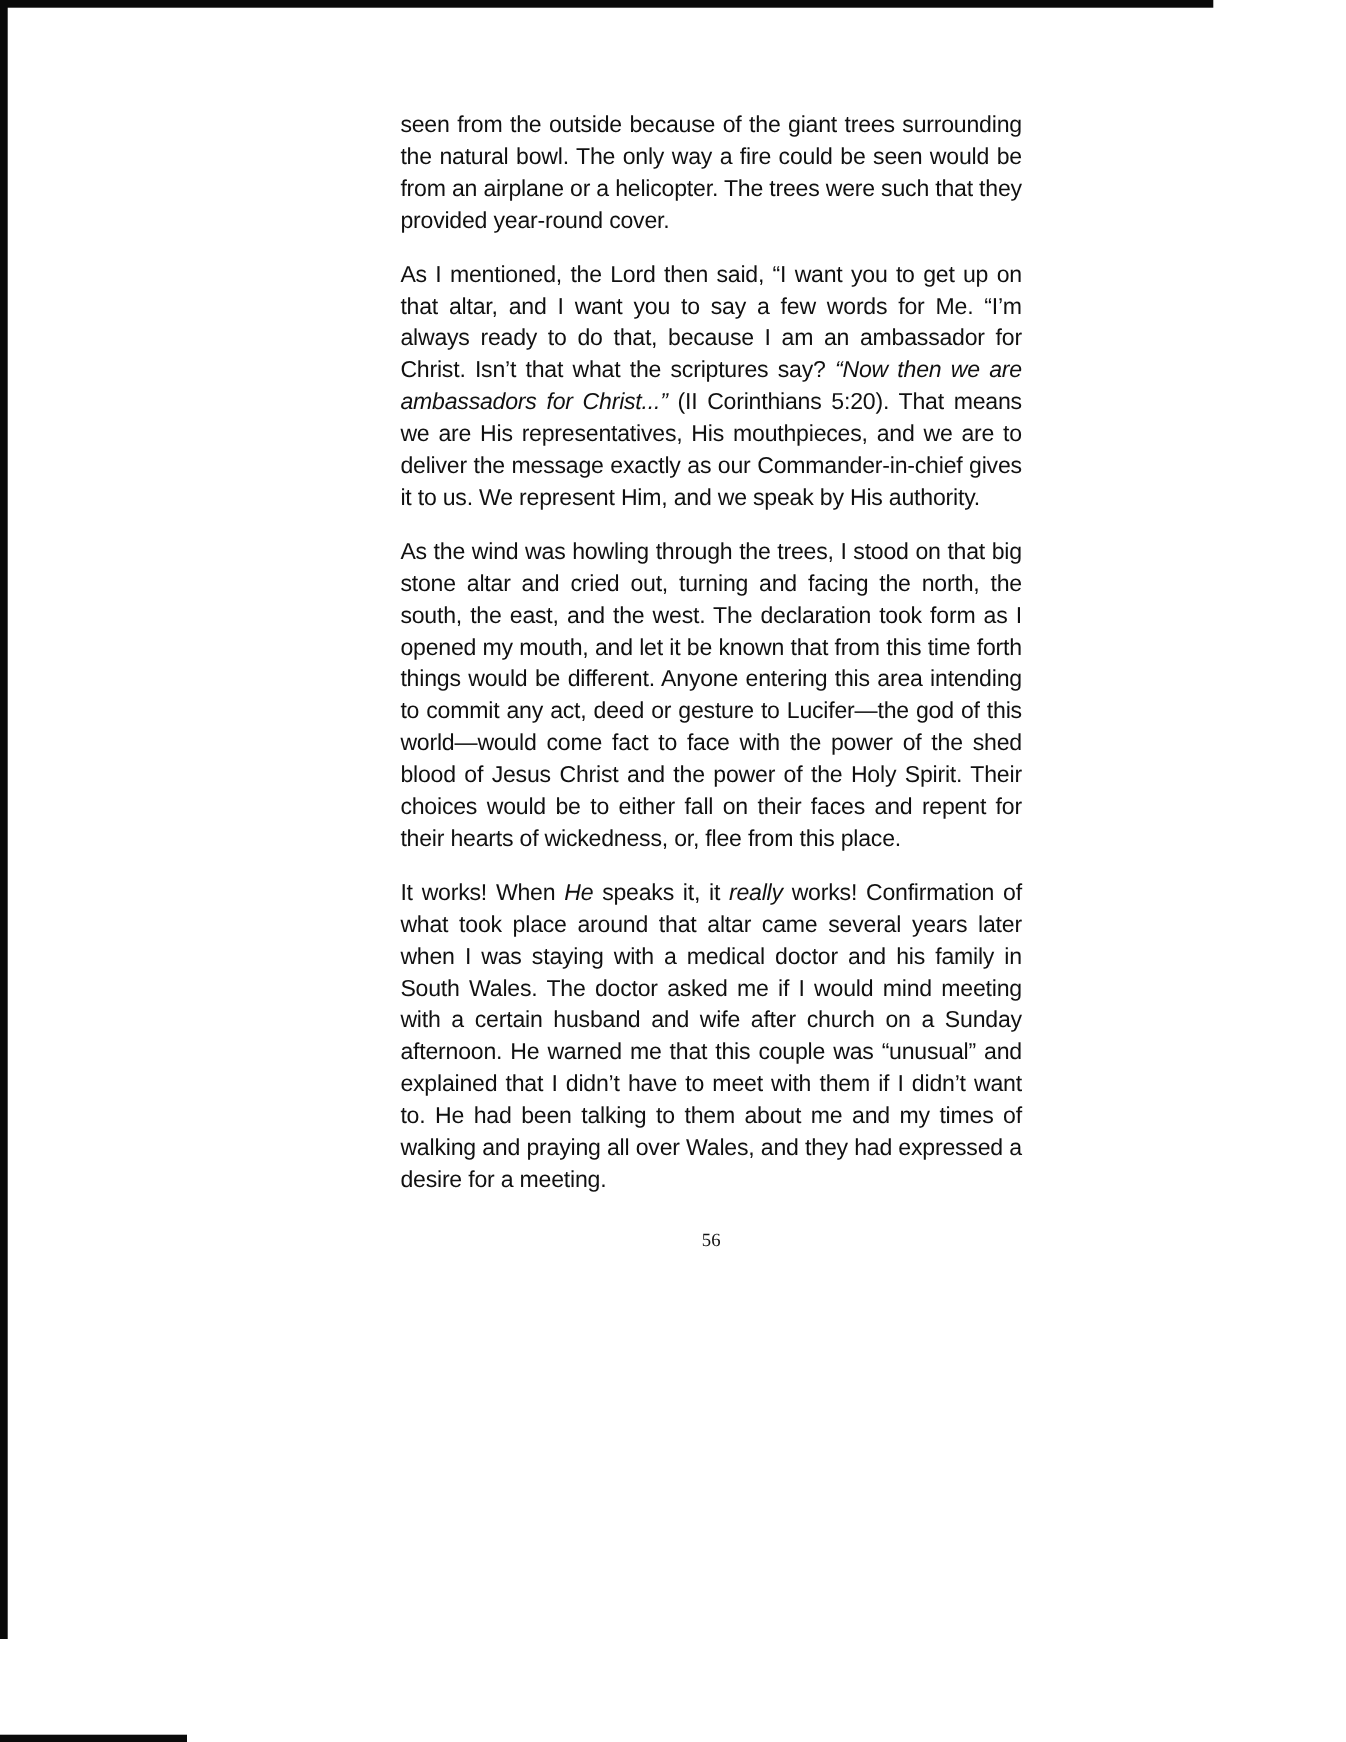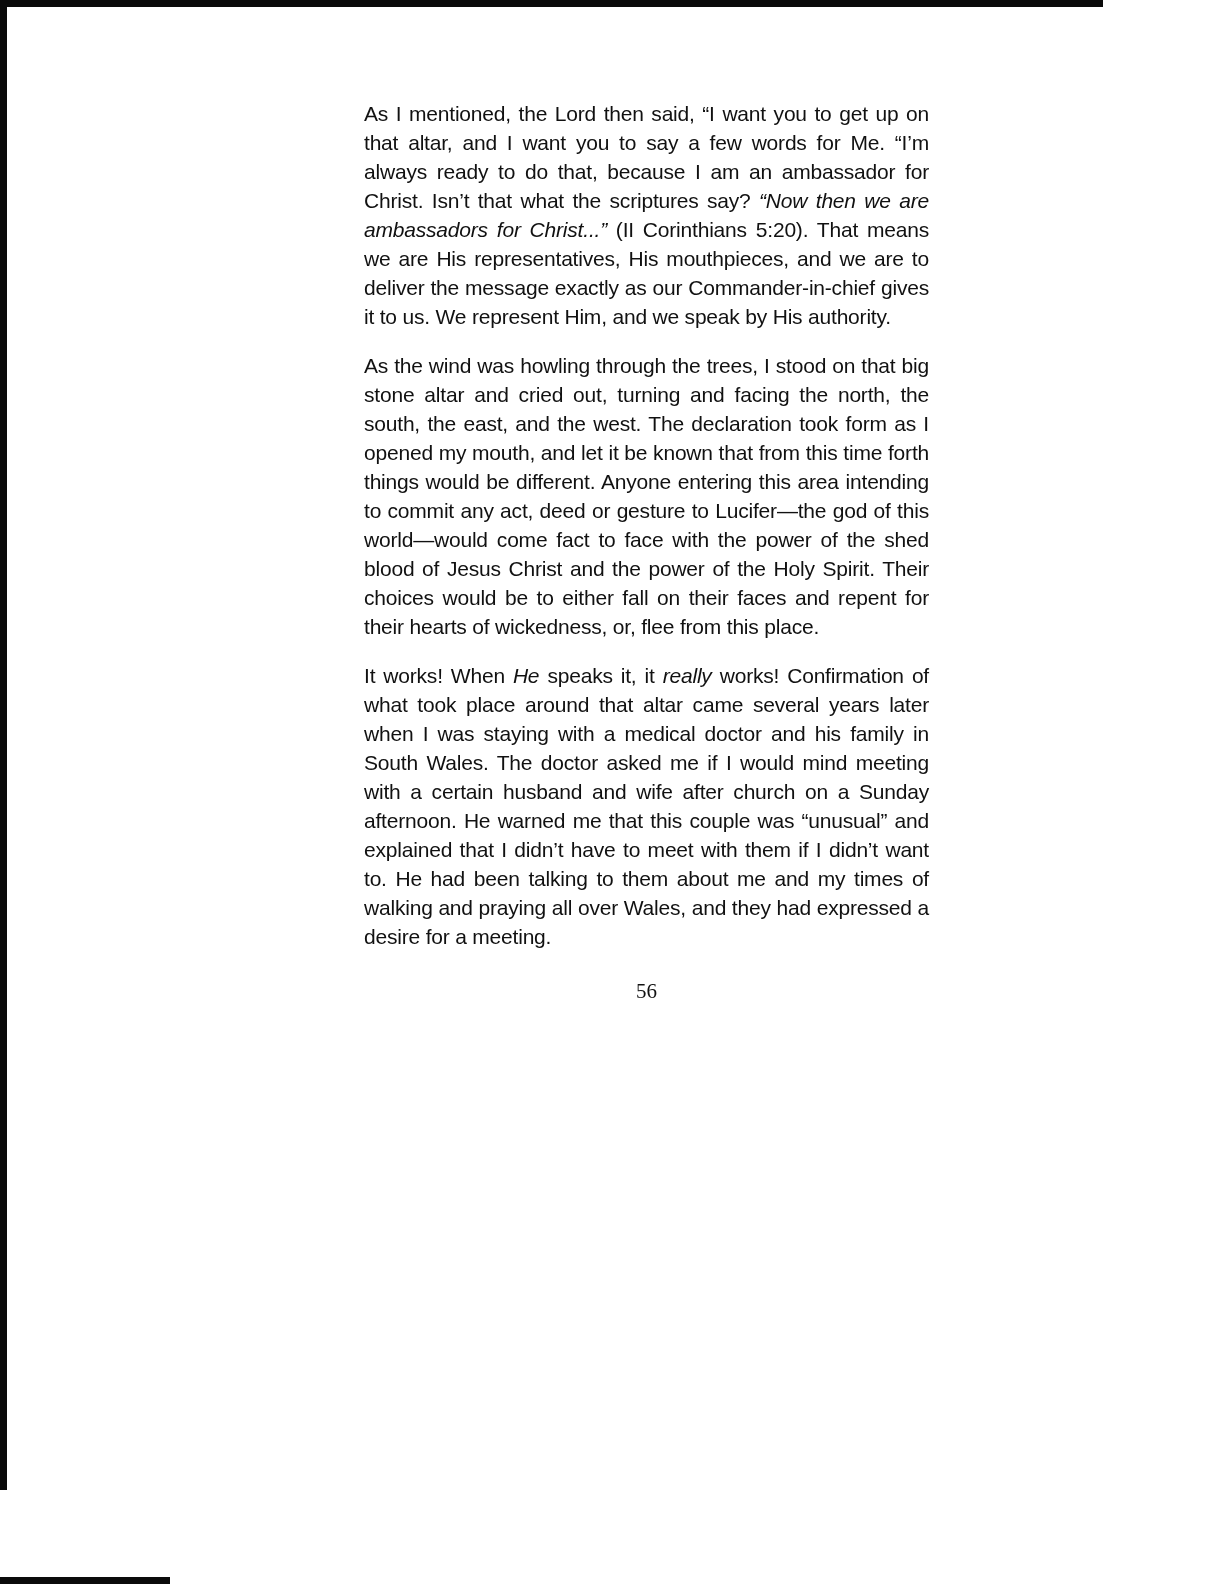--- a/index.html
+++ b/index.html
@@ -29,32 +29,33 @@
     letter-spacing: -0.2px;
     text-align: justify;
   }
   .text-block p {
     margin: 0 0 20px 0;
     padding: 0;
   }
   .it { font-style: italic; }
   .page-number {
     font-family: "Liberation Serif", serif;
-    font-size: 21px;
+    font-size: 17px;
     letter-spacing: 0;
     color: #111111;
     text-align: center;
     margin-top: 26px;
   }
 </style>
 </head>
 <body>
 
 <div class="scan-edge edge-top"></div>
 <div class="scan-edge edge-left"></div>
 <div class="scan-edge edge-bottom"></div>
 
 <div class="text-block">
+  <p><span>seen from the outside because of the giant trees surrounding the natural bowl. The only way a fire could be seen would be from an airplane or a helicopter. The trees were such that they provided year-round cover.</span></p>
   <p><span>As I mentioned, the Lord then said, “I want you to get up on that altar, and I want you to say a few words for Me. “I’m always ready to do that, because I am an ambassador for Christ. Isn’t that what the scriptures say? </span><span class="it">“Now then we are ambassadors for Christ...”</span><span> (II Corinthians 5:20). That means we are His representatives, His mouthpieces, and we are to deliver the message exactly as our Commander-in-chief gives it to us. We represent Him, and we speak by His authority.</span></p>
   <p><span>As the wind was howling through the trees, I stood on that big stone altar and cried out, turning and facing the north, the south, the east, and the west. The declaration took form as I opened my mouth, and let it be known that from this time forth things would be different. Anyone entering this area intending to commit any act, deed or gesture to Lucifer—the god of this world—would come fact to face with the power of the shed blood of Jesus Christ and the power of the Holy Spirit. Their choices would be to either fall on their faces and repent for their hearts of wickedness, or, flee from this place.</span></p>
   <p><span>It works! When </span><span class="it">He</span><span> speaks it, it </span><span class="it">really</span><span> works! Confirmation of what took place around that altar came several years later when I was staying with a medical doctor and his family in South Wales. The doctor asked me if I would mind meeting with a certain husband and wife after church on a Sunday afternoon. He warned me that this couple was “unusual” and explained that I didn’t have to meet with them if I didn’t want to. He had been talking to them about me and my times of walking and praying all over Wales, and they had expressed a desire for a meeting.</span></p>
   <div class="page-number">56</div>
 </div>
 
 </body></html>

